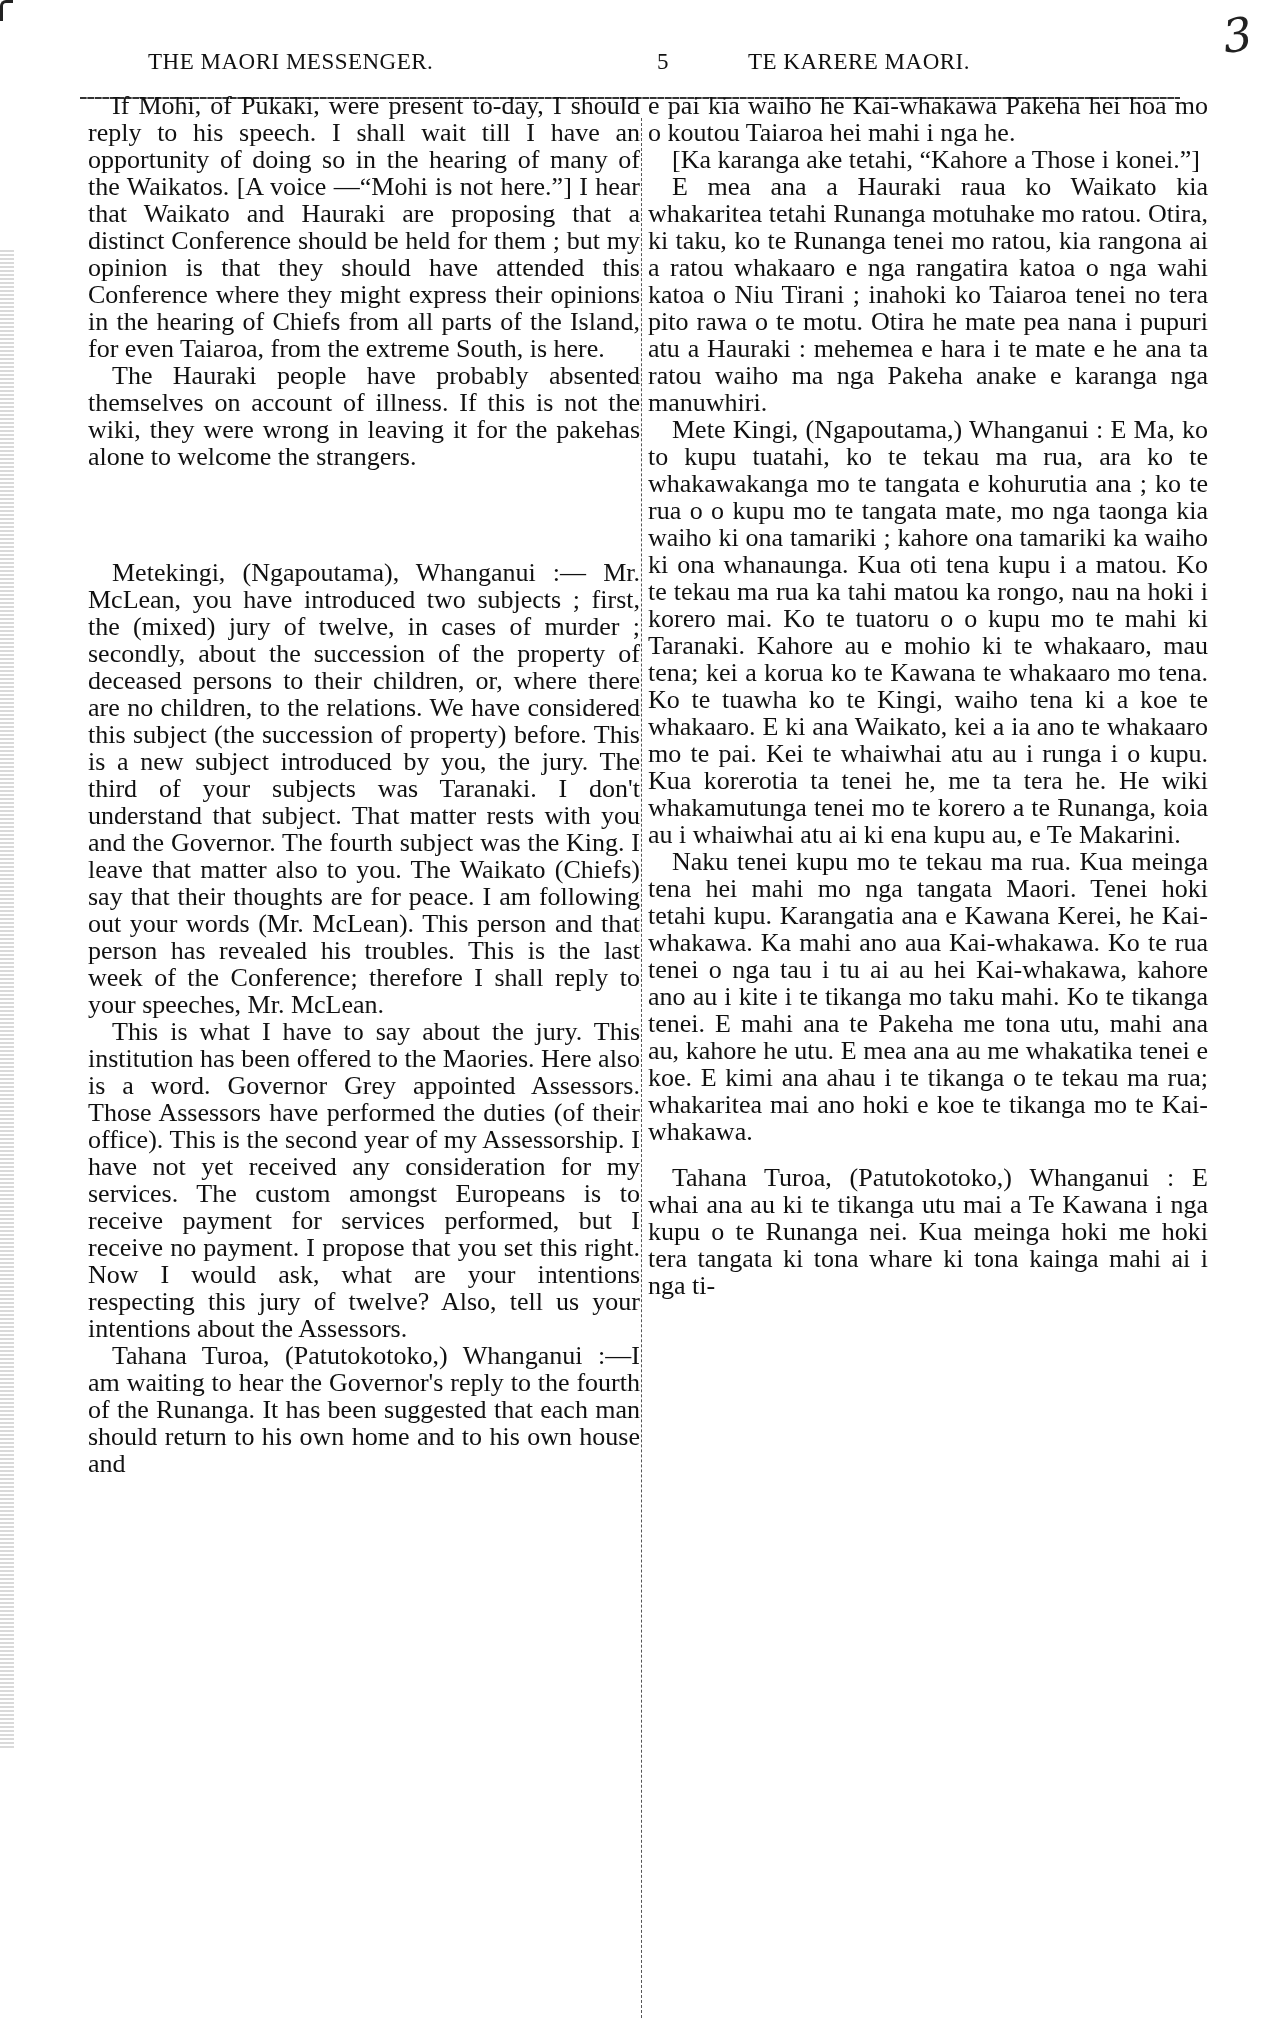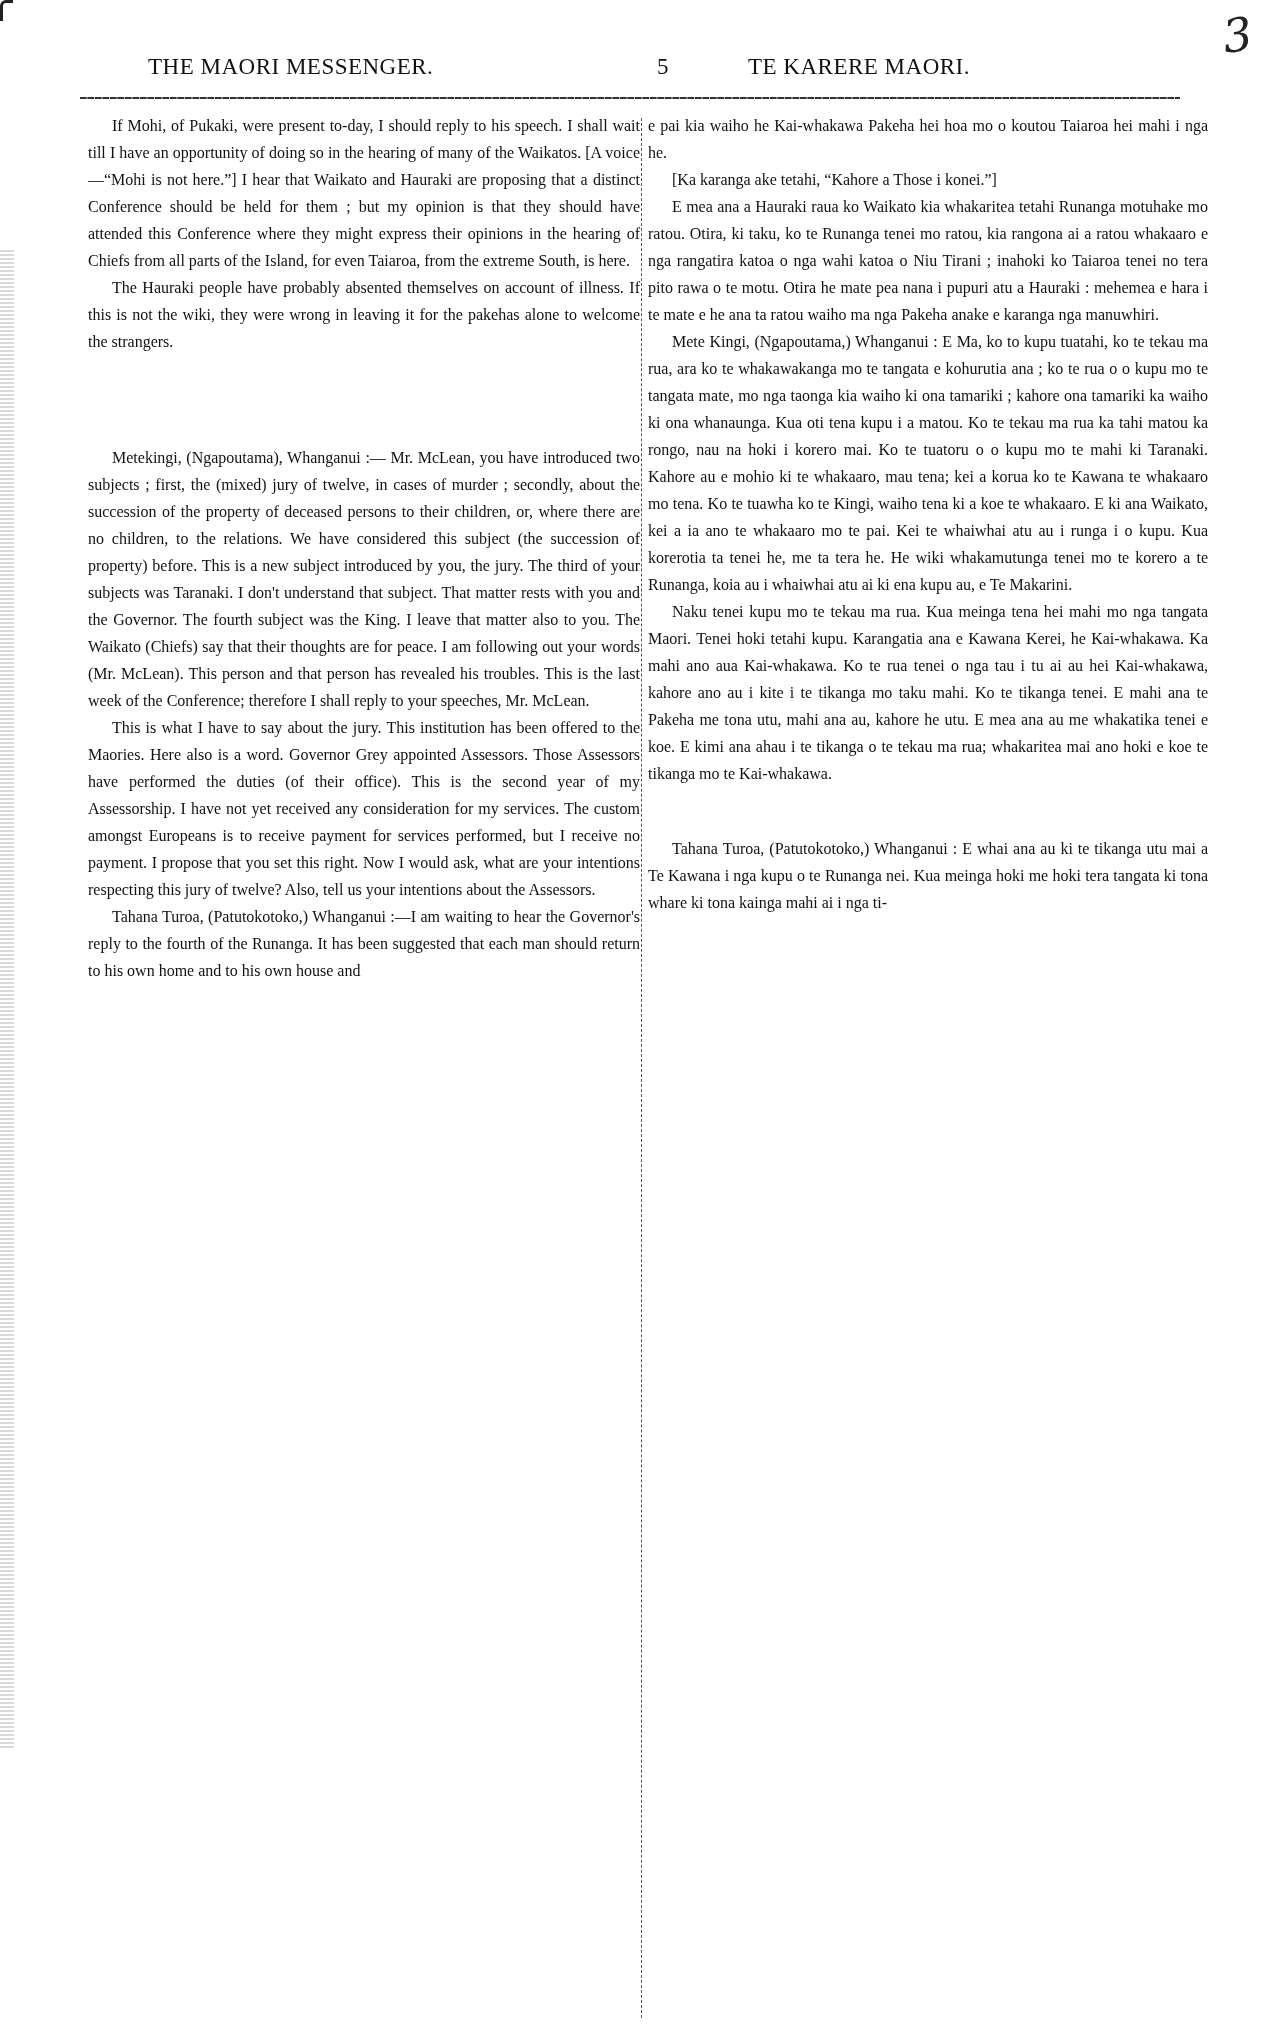--- a/index.html
+++ b/index.html
@@ -12,40 +12,40 @@
       background: repeating-linear-gradient(180deg, #bbb 0 2px, #fff 2px 4px);
       opacity: 0.55;
     }
     .corner-mark { position: absolute; left: 0; top: 0; width: 10px; height: 18px; border-left: 3px solid #222; border-top: 3px solid #222; border-radius: 6px 0 0 0; }
     .page-mark {
       position: absolute; right: 28px; top: 8px; font-size: 46px; font-style: italic;
       font-family: "DejaVu Serif", serif; color: #222; transform: rotate(-8deg);
     }
     .header {
       position: absolute; top: 44px; left: 148px; width: 1020px; height: 36px;
-      display: flex; align-items: flex-end; font-size: 23px; letter-spacing: 0.5px;
+      display: flex; align-items: center; font-size: 23px; letter-spacing: 0.5px;
       text-transform: uppercase;
     }
     .header .title-en { width: 430px; }
     .header .page-num { width: 170px; text-align: center; }
     .header .title-mi { flex: 1; }
     .rule {
       position: absolute; top: 97px; left: 80px; width: 1100px; height: 2px;
       background: repeating-linear-gradient(90deg, #333 0 6px, #777 6px 8px, #333 8px 14px, #bbb 14px 15px);
     }
     .col {
-      position: absolute; top: 112px; font-size: 16px; line-height: 27px;
+      position: absolute; top: 92px; font-size: 26px; line-height: 27px;
       text-align: justify; hyphens: none;
     }
     .col-left { left: 88px; width: 552px; }
     .col-right { left: 648px; width: 560px; }
     .col p { margin: 0; text-indent: 24px; }
     .col p.cont { text-indent: 0; }
     .col p.gap-before { margin-top: 89px; }
-    .col p.gap-before-small { margin-top: 48px; }
+    .col p.gap-before-small { margin-top: 19px; }
     .col-divider {
       position: absolute; left: 641px; top: 118px; width: 0; height: 1900px;
       border-left: 1.5px dashed #555;
     }
   </style>
 </head>
 <body>
 
 <div class="corner-mark"></div>
 <div class="binding"></div>

